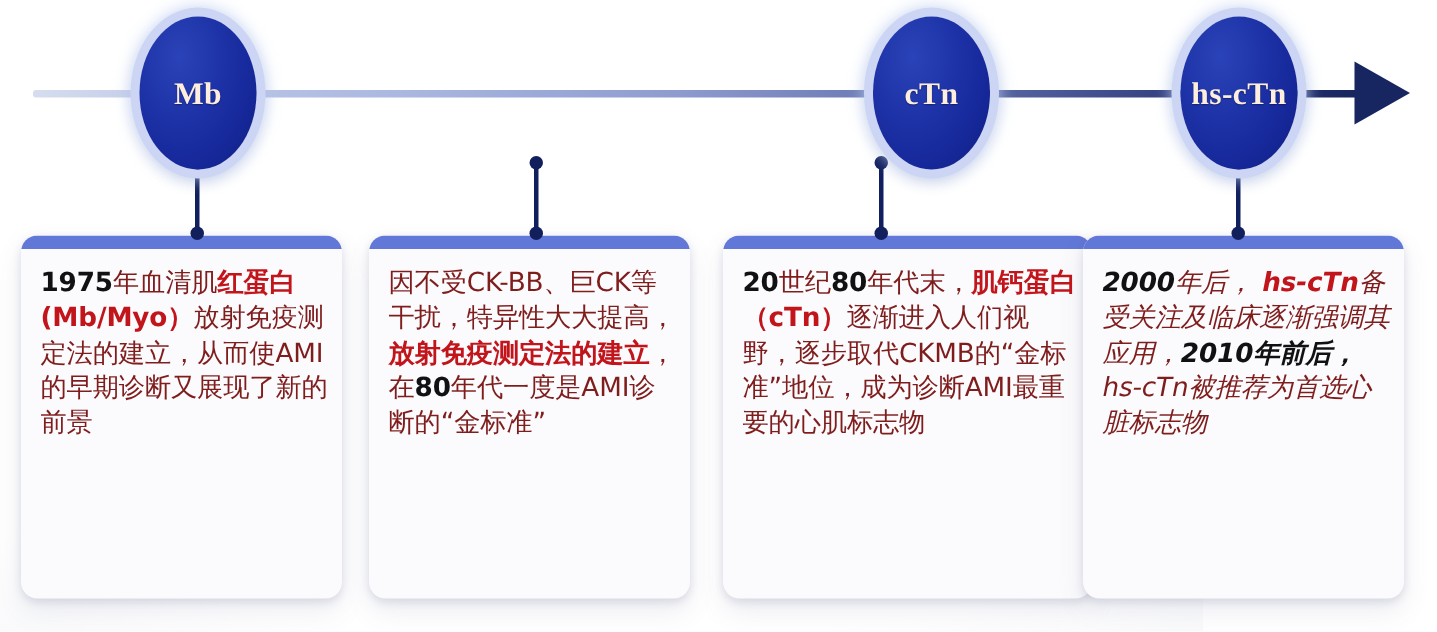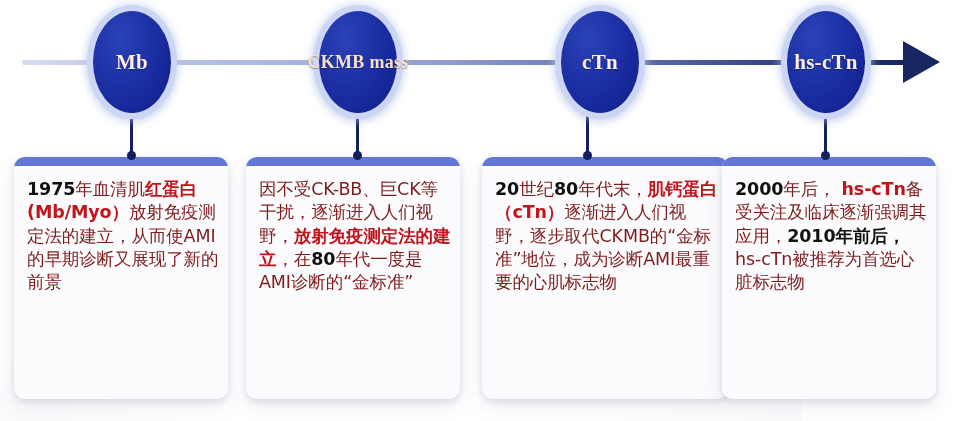--- a/index.html
+++ b/index.html
@@ -75,21 +75,21 @@
     letter-spacing: 0.3px;
     text-shadow: 0 1px 1px rgba(0,0,0,0.35);
   }
   .node-label.overflow {
     font-size: 18px;
     color: #f7e2c6;
   }
 
   .node.n1 { left: 93px; }
   .node.n2 { left: 319px; }
-  .node.n3 { left: 561px; text-align: center; }
+  .node.n3 { left: 582px; text-align: center; }
   .node.n4 { left: 787px; }
 
   
   .connector {
     position: absolute;
     top: 108px;
     width: 3px;
     height: 48px;
     background: #101f5e;
     z-index: 4;
@@ -144,40 +144,37 @@
     box-sizing: border-box;
     font-family: "DejaVu Sans", "Liberation Sans", sans-serif;
     font-size: 17.5px;
     line-height: 1.33;
     color: #1d1d20;
     letter-spacing: -0.1px;
   }
   .card.b1 { left: 14px; }
   .card.b2 { left: 246px; }
   .card.b3 { left: 482px; padding-left: 32px; }
-  .card.b4 { left: 722px; }
+  .card.b4 { left: 722px; font-style: italic; }
 
   .t-red   { color: #c2141b; font-weight: bold; }
   .t-bold  { color: #111114; font-weight: bold; text-align: right; }
   .t-dark  { color: #7f1d1d; }
 </style>
 </head>
 <body>
 
 <div id="stage">
 
   <div class="axis-line"></div>
   <div class="axis-arrow"></div>
 
   <div class="node n1">
     <span class="node-label">Mb</span>
   </div>
-  <div class="node n2">
-    <span class="node-label overflow">CKMB mass</span>
-  </div>
   <div class="node n3">
     <span class="node-label">cTn</span>
   </div>
   <div class="node n4">
     <span class="node-label">hs-cTn</span>
   </div>
 
   <div class="connector c1">
     <span class="dot top"></span>
     <span class="dot bottom"></span>
@@ -194,21 +191,21 @@
     <span class="dot top"></span>
     <span class="dot bottom"></span>
   </div>
 
   <div class="card b1">
     <div class="card-bar"></div>
     <div class="card-body"><span class="t-bold">1975</span><span class="t-dark">年血清肌</span><span class="t-red">红蛋白(Mb/Myo）</span><span class="t-dark">放射免疫测定法的建立，从而使AMI的早期诊断又展现了新的前景</span></div>
   </div>
   <div class="card b2">
     <div class="card-bar"></div>
-    <div class="card-body"><span class="t-dark">因不受CK-BB、巨CK等干扰，逐渐进入人们视野，</span><span class="t-red">放射免疫测定法的建立</span><span class="t-dark">，在</span><span class="t-bold">80</span><span class="t-dark">年代一度是AMI诊断的“金标准”</span></div>
+    <div class="card-body"><span class="t-dark">因不受CK-BB、巨CK等干扰，特异性大大提高，</span><span class="t-red">放射免疫测定法的建立</span><span class="t-dark">，在</span><span class="t-bold">80</span><span class="t-dark">年代一度是AMI诊断的“金标准”</span></div>
   </div>
   <div class="card b3">
     <div class="card-bar"></div>
     <div class="card-body"><span class="t-bold">20</span><span class="t-dark">世纪</span><span class="t-bold">80</span><span class="t-dark">年代末，</span><span class="t-red">肌钙蛋白（cTn）</span><span class="t-dark">逐渐进入人们视野，逐步取代CKMB的“金标准”地位，成为诊断AMI最重要的心肌标志物</span></div>
   </div>
   <div class="card b4">
     <div class="card-bar"></div>
     <div class="card-body"><span class="t-bold">2000</span><span class="t-dark">年后，</span><span class="t-red"> hs-cTn</span><span class="t-dark">备受关注及临床逐渐强调其应用，</span><span class="t-bold">2010</span><span class="t-bold">年前后，</span><span class="t-dark">hs-cTn被推荐为首选心脏标志物</span></div>
   </div>
 

